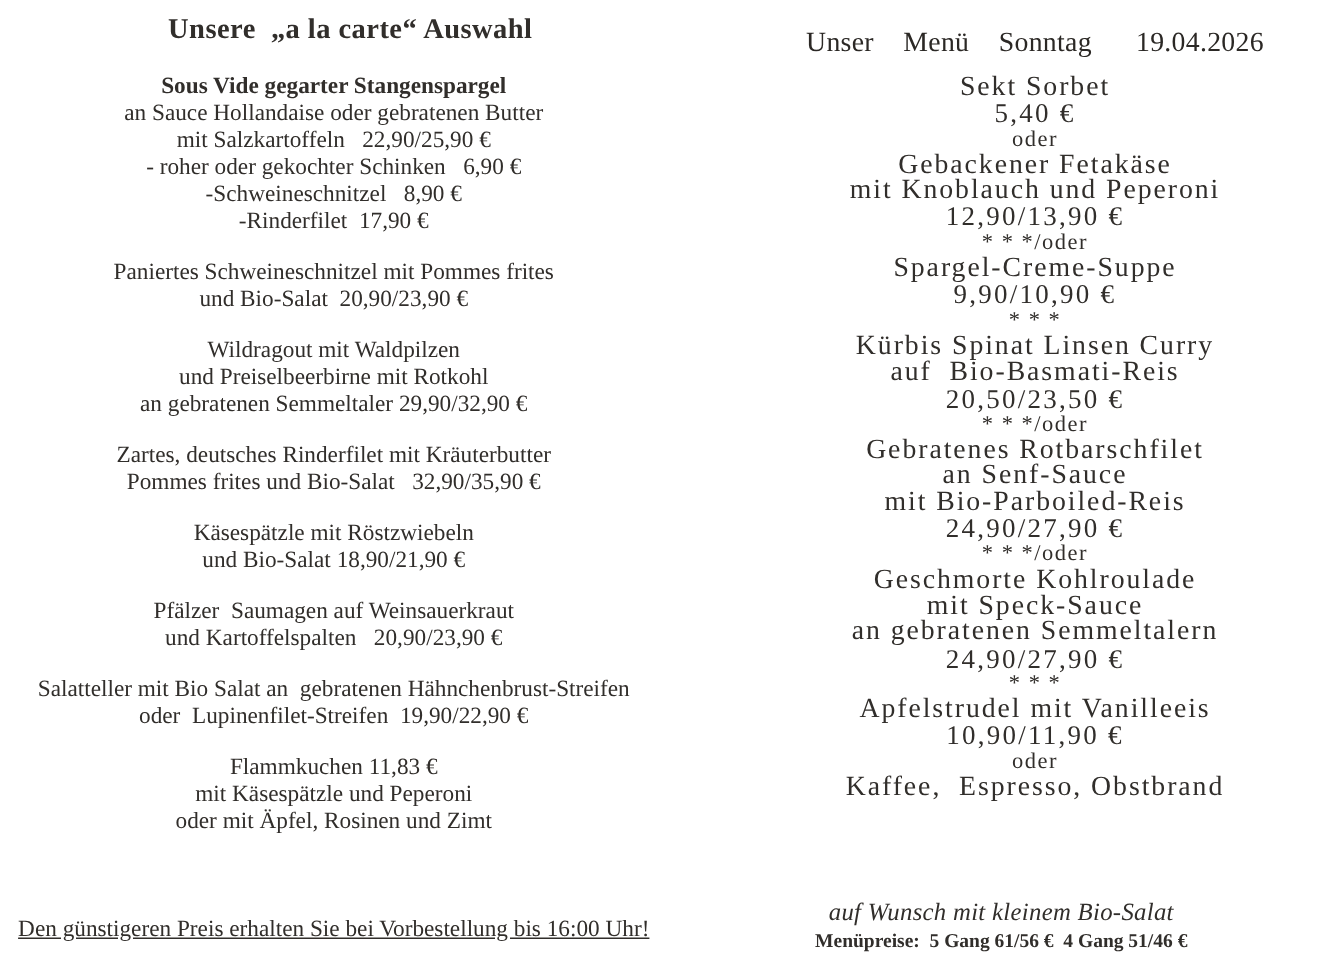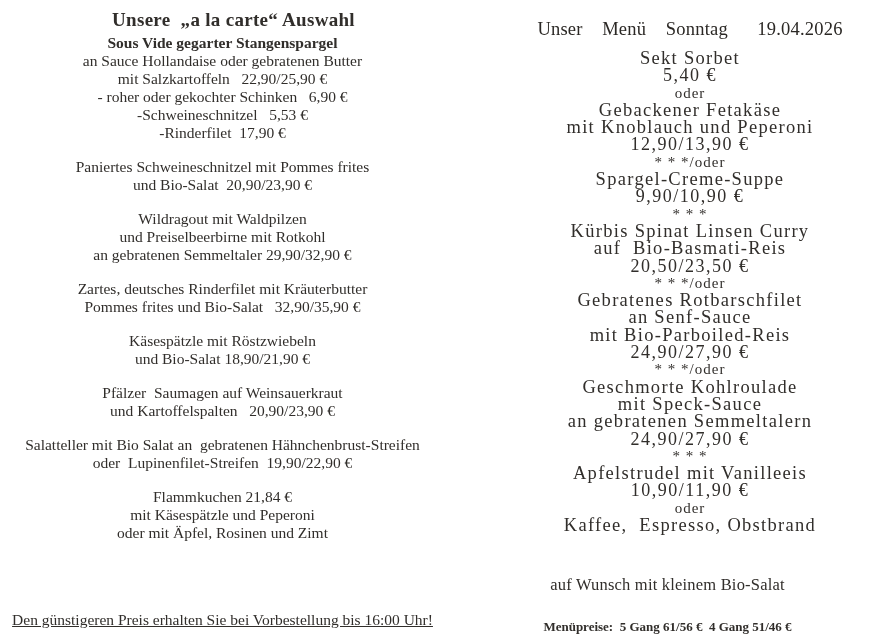--- a/index.html
+++ b/index.html
@@ -16,21 +16,21 @@
   .col-left {
     position: absolute; left: 0; top: 0; width: 445px; height: 639px;
     text-align: center;
   }
   .l-title {
     margin-top: 9px;
     font-size: 19px; font-weight: bold; letter-spacing: 0.3px;
     white-space: pre;
     padding-left: 22px;
   }
-  .l-sections { margin-top: 3px; }
+  .l-sections { margin-top: 18px; }
   .section { margin-bottom: 16px; }
   .line {
     font-size: 15.5px; line-height: 18px; white-space: pre;
   }
   .bold { font-weight: bold; }
   .l-footer {
     position: absolute; left: 0; right: 0; bottom: 10px;
     font-size: 15.5px; white-space: pre; text-decoration: underline;
   }
 
@@ -45,41 +45,41 @@
     white-space: pre; color: #2b2825;
   }
   .r-lines { margin-top: 10px; }
   .rline { white-space: pre; letter-spacing: 1.3px; line-height: 17.3px; }
   .t-dish  { font-size: 18.5px; }
   .t-price { font-size: 18px; letter-spacing: 1.5px; }
   .t-sep   { font-size: 15px; letter-spacing: 1px; }
   .r-footer { position: absolute; left: 0; right: 45px; bottom: 3px; }
   .r-foot-note {
     font-size: 16.5px; letter-spacing: 0.2px; white-space: pre;
-    margin-bottom: 23px; line-height: 20px;
+    margin-bottom: 0; line-height: 20px; font-style: italic;
   }
   .r-foot-prices {
     font-size: 13px; font-weight: bold; white-space: pre; line-height: 18px;
   }
 </style>
 </head>
 <body>
 
 <div class="page">
 
   <div class="col-left">
     <div class="l-title">Unsere  „a la carte“ Auswahl</div>
 
     <div class="l-sections">
       <div class="section">
         <div class="line bold">Sous Vide gegarter Stangenspargel</div>
         <div class="line">an Sauce Hollandaise oder gebratenen Butter</div>
         <div class="line">mit Salzkartoffeln   22,90/25,90 €</div>
         <div class="line">- roher oder gekochter Schinken   6,90 €</div>
-        <div class="line">-Schweineschnitzel   5,53 €</div>
+        <div class="line">-Schweineschnitzel   8,90 €</div>
         <div class="line">-Rinderfilet  17,90 €</div>
       </div>
       <div class="section">
         <div class="line">Paniertes Schweineschnitzel mit Pommes frites</div>
         <div class="line">und Bio-Salat  20,90/23,90 €</div>
       </div>
       <div class="section">
         <div class="line">Wildragout mit Waldpilzen</div>
         <div class="line">und Preiselbeerbirne mit Rotkohl</div>
         <div class="line">an gebratenen Semmeltaler 29,90/32,90 €</div>
@@ -94,21 +94,21 @@
       </div>
       <div class="section">
         <div class="line">Pfälzer  Saumagen auf Weinsauerkraut</div>
         <div class="line">und Kartoffelspalten   20,90/23,90 €</div>
       </div>
       <div class="section">
         <div class="line">Salatteller mit Bio Salat an  gebratenen Hähnchenbrust-Streifen</div>
         <div class="line">oder  Lupinenfilet-Streifen  19,90/22,90 €</div>
       </div>
       <div class="section">
-        <div class="line">Flammkuchen 21,84 €</div>
+        <div class="line">Flammkuchen 11,83 €</div>
         <div class="line">mit Käsespätzle und Peperoni</div>
         <div class="line">oder mit Äpfel, Rosinen und Zimt</div>
       </div>
     </div>
 
     <div class="l-footer">Den günstigeren Preis erhalten Sie bei Vorbestellung bis 16:00 Uhr!</div>
   </div>
 
   <div class="col-right">
     <div class="r-header">Unser  Menü  Sonntag   19.04.2026</div>

